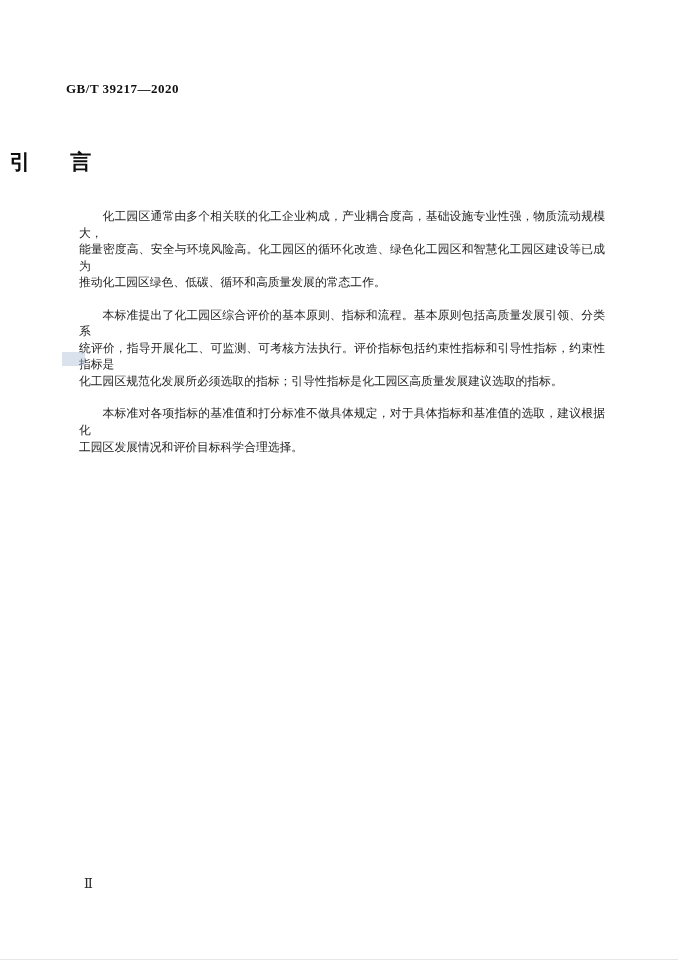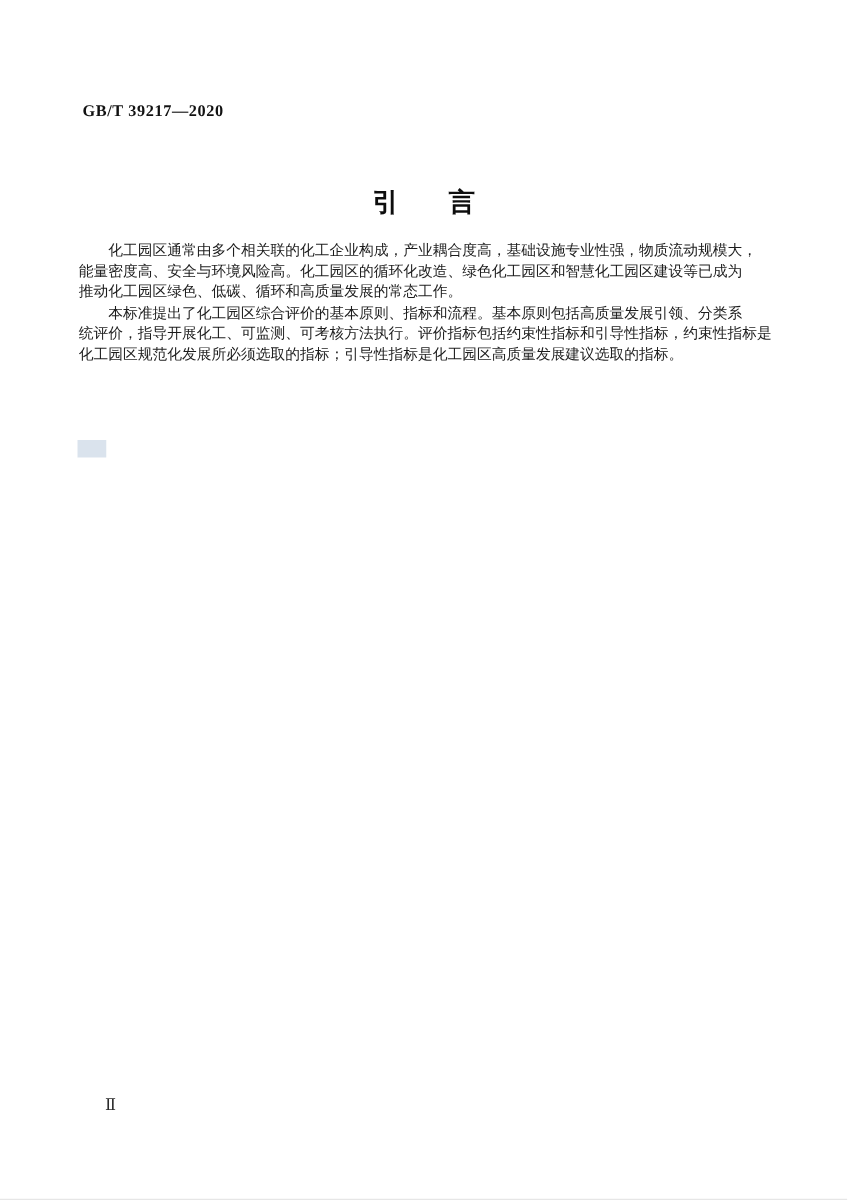--- a/index.html
+++ b/index.html
@@ -25,41 +25,40 @@
     font-size: 13px;
     letter-spacing: 0.5px;
     color: #111111;
     white-space: nowrap;
   }
   .doc-title {
     position: absolute;
     left: 0;
     top: 134px;
     width: 100%;
-    text-align: center;
     font-family: "Liberation Sans", "DejaVu Sans", sans-serif;
     font-weight: bold;
     font-size: 21px;
     letter-spacing: 0.45em;
     padding-left: 0.45em;
     box-sizing: border-box;
     color: #0d0d0d;
   }
   .doc-body {
     position: absolute;
     left: 63px;
     top: 192px;
     width: 558px;
     font-size: 11.8px;
     line-height: 16.55px;
     text-align: justify;
     color: #1c1c1c;
   }
   .doc-body p {
-    margin: 0;
+    margin: 16px;
     padding: 0;
     white-space: pre-line;
     text-indent: 2em;
   }
   .scan-artifact {
     position: absolute;
     left: 62px;
     top: 352px;
     width: 23px;
     height: 14px;
@@ -92,20 +91,22 @@
 
   <h1 class="doc-title">引　言</h1>
 
   <div class="doc-body">
     <p>化工园区通常由多个相关联的化工企业构成，产业耦合度高，基础设施专业性强，物质流动规模大，
 能量密度高、安全与环境风险高。化工园区的循环化改造、绿色化工园区和智慧化工园区建设等已成为
 推动化工园区绿色、低碳、循环和高质量发展的常态工作。</p>
     <p>本标准提出了化工园区综合评价的基本原则、指标和流程。基本原则包括高质量发展引领、分类系
 统评价，指导开展化工、可监测、可考核方法执行。评价指标包括约束性指标和引导性指标，约束性指标是
 化工园区规范化发展所必须选取的指标；引导性指标是化工园区高质量发展建议选取的指标。</p>
+    <p>本标准对各项指标的基准值和打分标准不做具体规定，对于具体指标和基准值的选取，建议根据化
+工园区发展情况和评价目标科学合理选择。</p>
   </div>
 
   <div class="scan-artifact" style="background: rgb(174, 193, 214);"></div>
 
   <div class="page-number">Ⅱ</div>
 
   <div class="page-bottom-edge"></div>
 
 </div>
 

